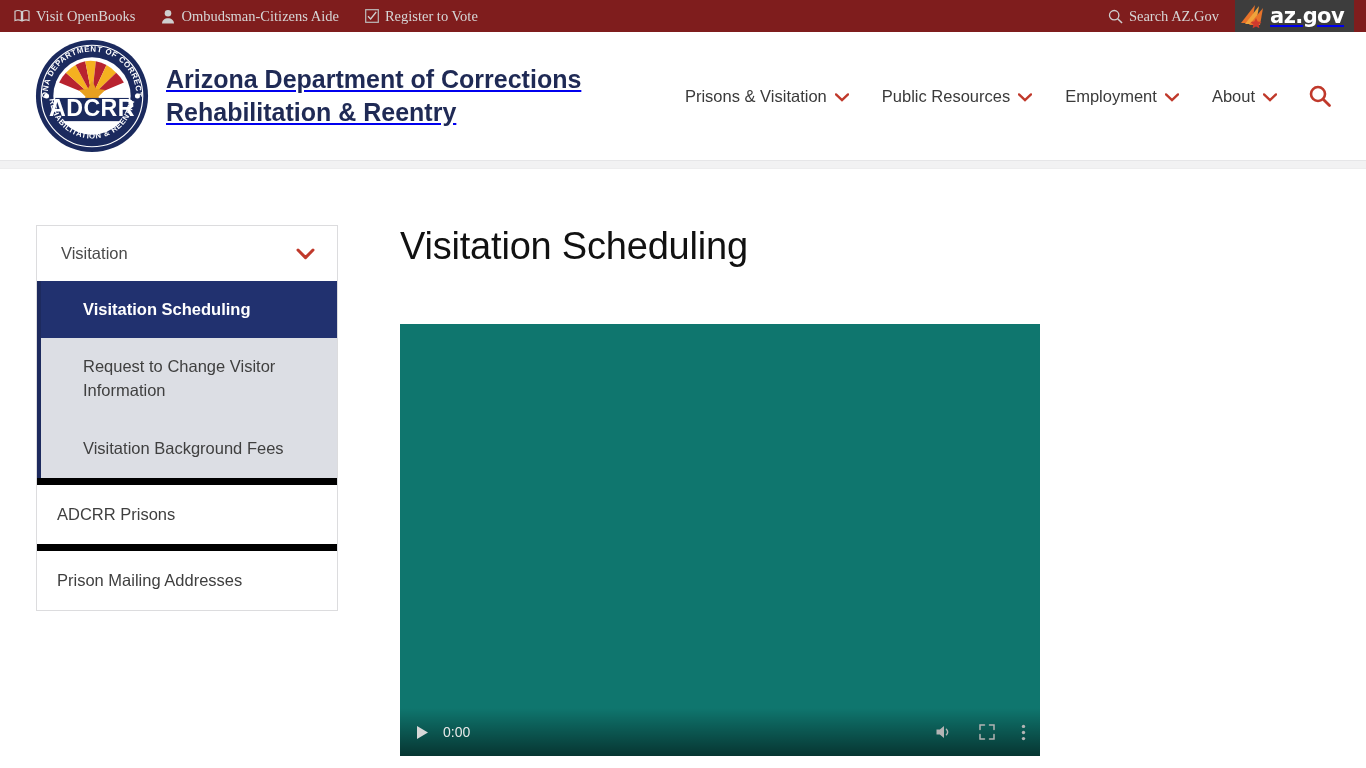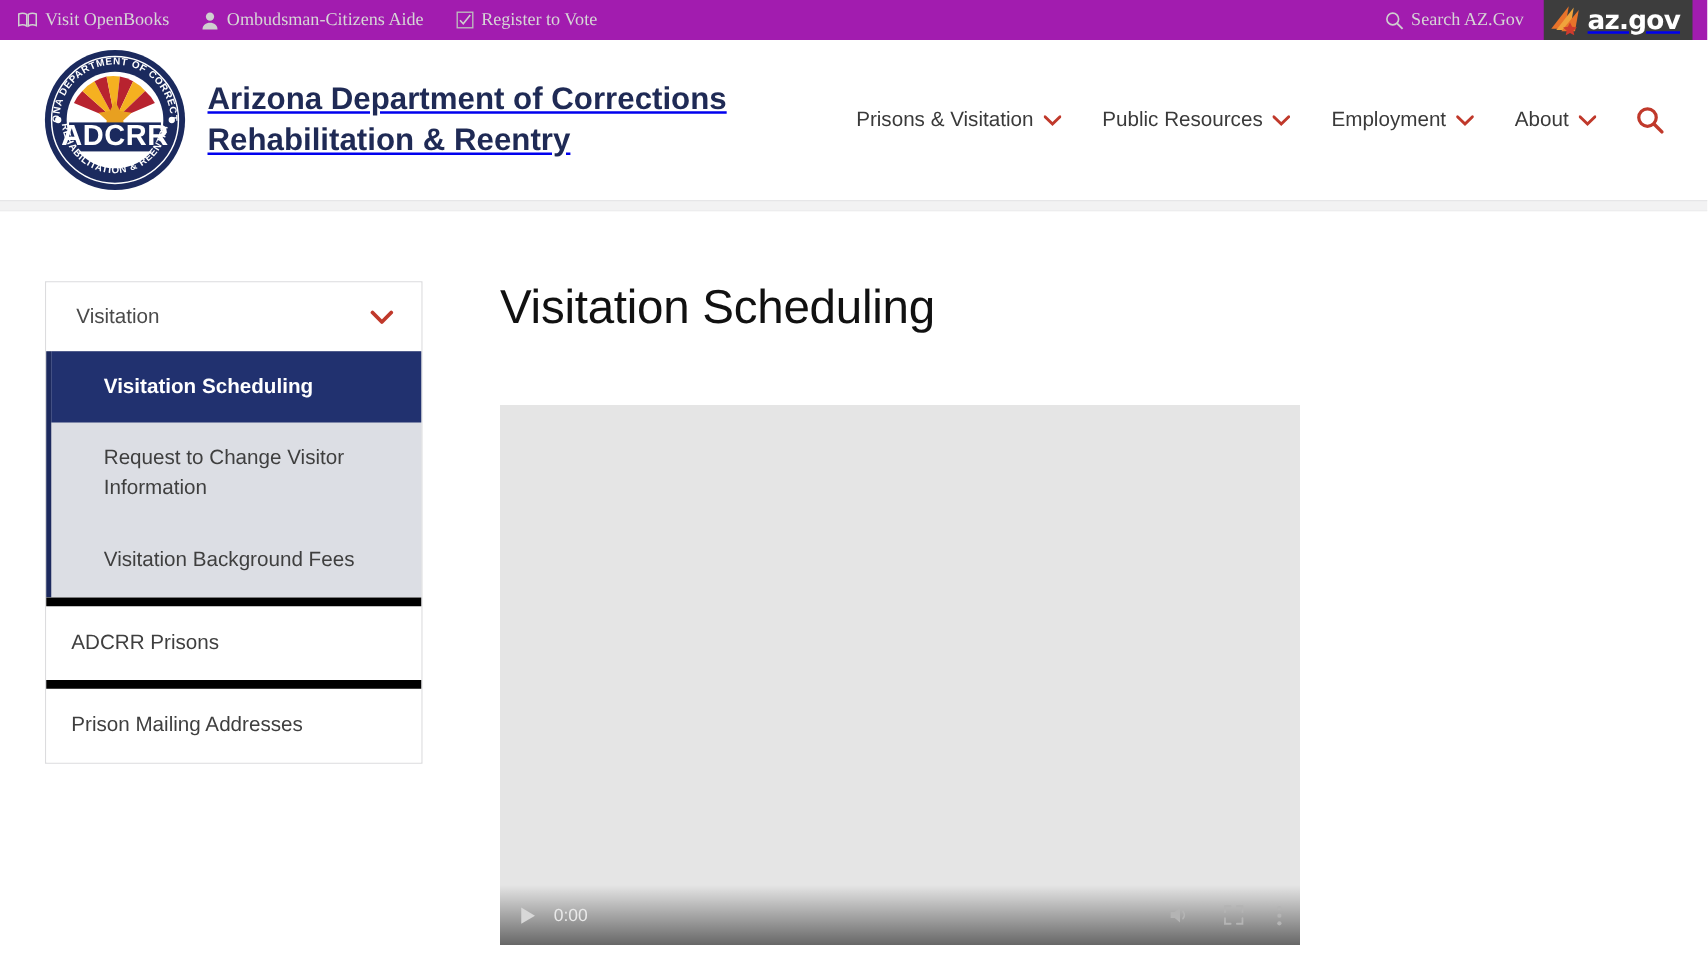--- a/index.html
+++ b/index.html
@@ -6,21 +6,21 @@
   html, body {
     width: 1366px; height: 768px;
     overflow: hidden;
     background: #ffffff;
     font-family: "Liberation Sans", sans-serif;
   }
 
   
   .utility-bar {
     height: 32px;
-    background: #a21caf;
+    background: #7f1d1d;
     display: flex;
     align-items: center;
     padding: 0 12px 0 14px;
     position: relative;
   }
   .util-left { display: flex; align-items: center; gap: 0; }
   .util-link {
     display: flex;
     align-items: center;
     gap: 6px;
@@ -175,21 +175,21 @@
     padding-top: 56px;
     font-size: 38px;
     font-weight: normal;
     color: #111111;
     letter-spacing: -0.2px;
   }
   .video-wrap {
     margin-top: 56px;
     width: 640px;
     height: 432px;
-    background: #e5e5e5;
+    background: #0f766e;
     position: relative;
     overflow: hidden;
   }
   .video-controls {
     position: absolute;
     left: 0; right: 0; bottom: 0;
     height: 48px;
     background: linear-gradient(to top, rgba(0,0,0,0.55), rgba(0,0,0,0.0));
     display: flex;
     align-items: center;

